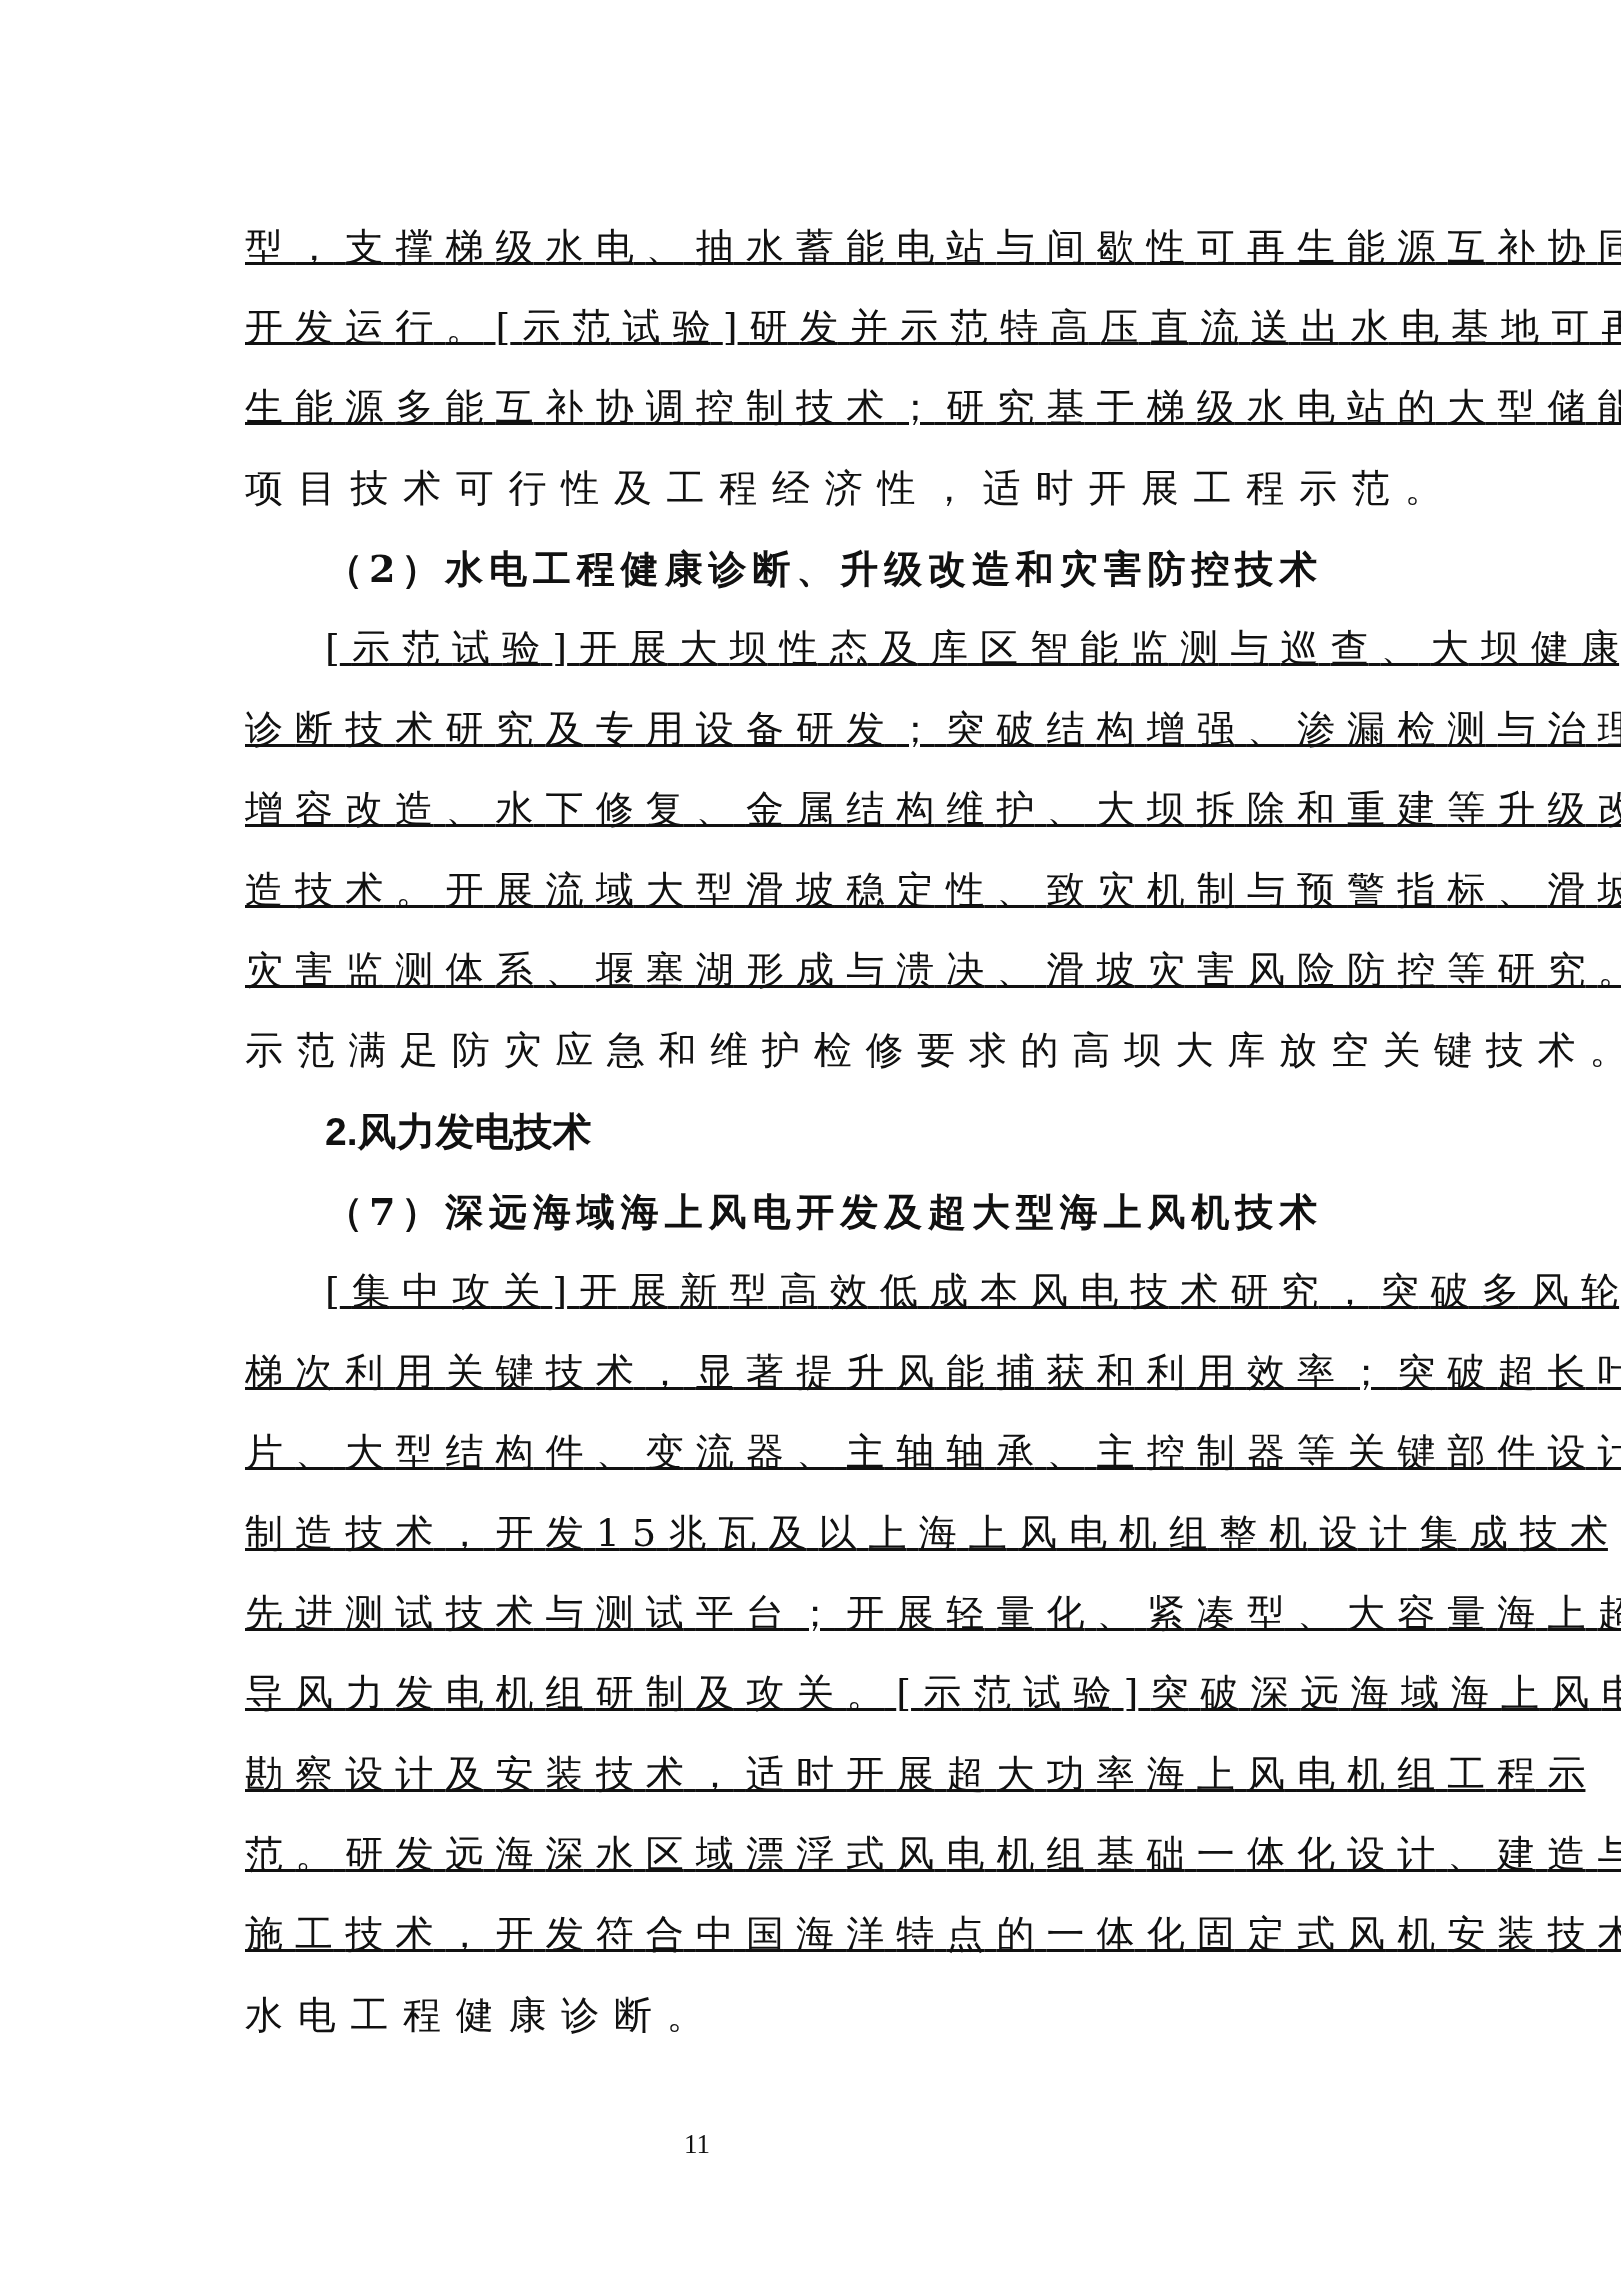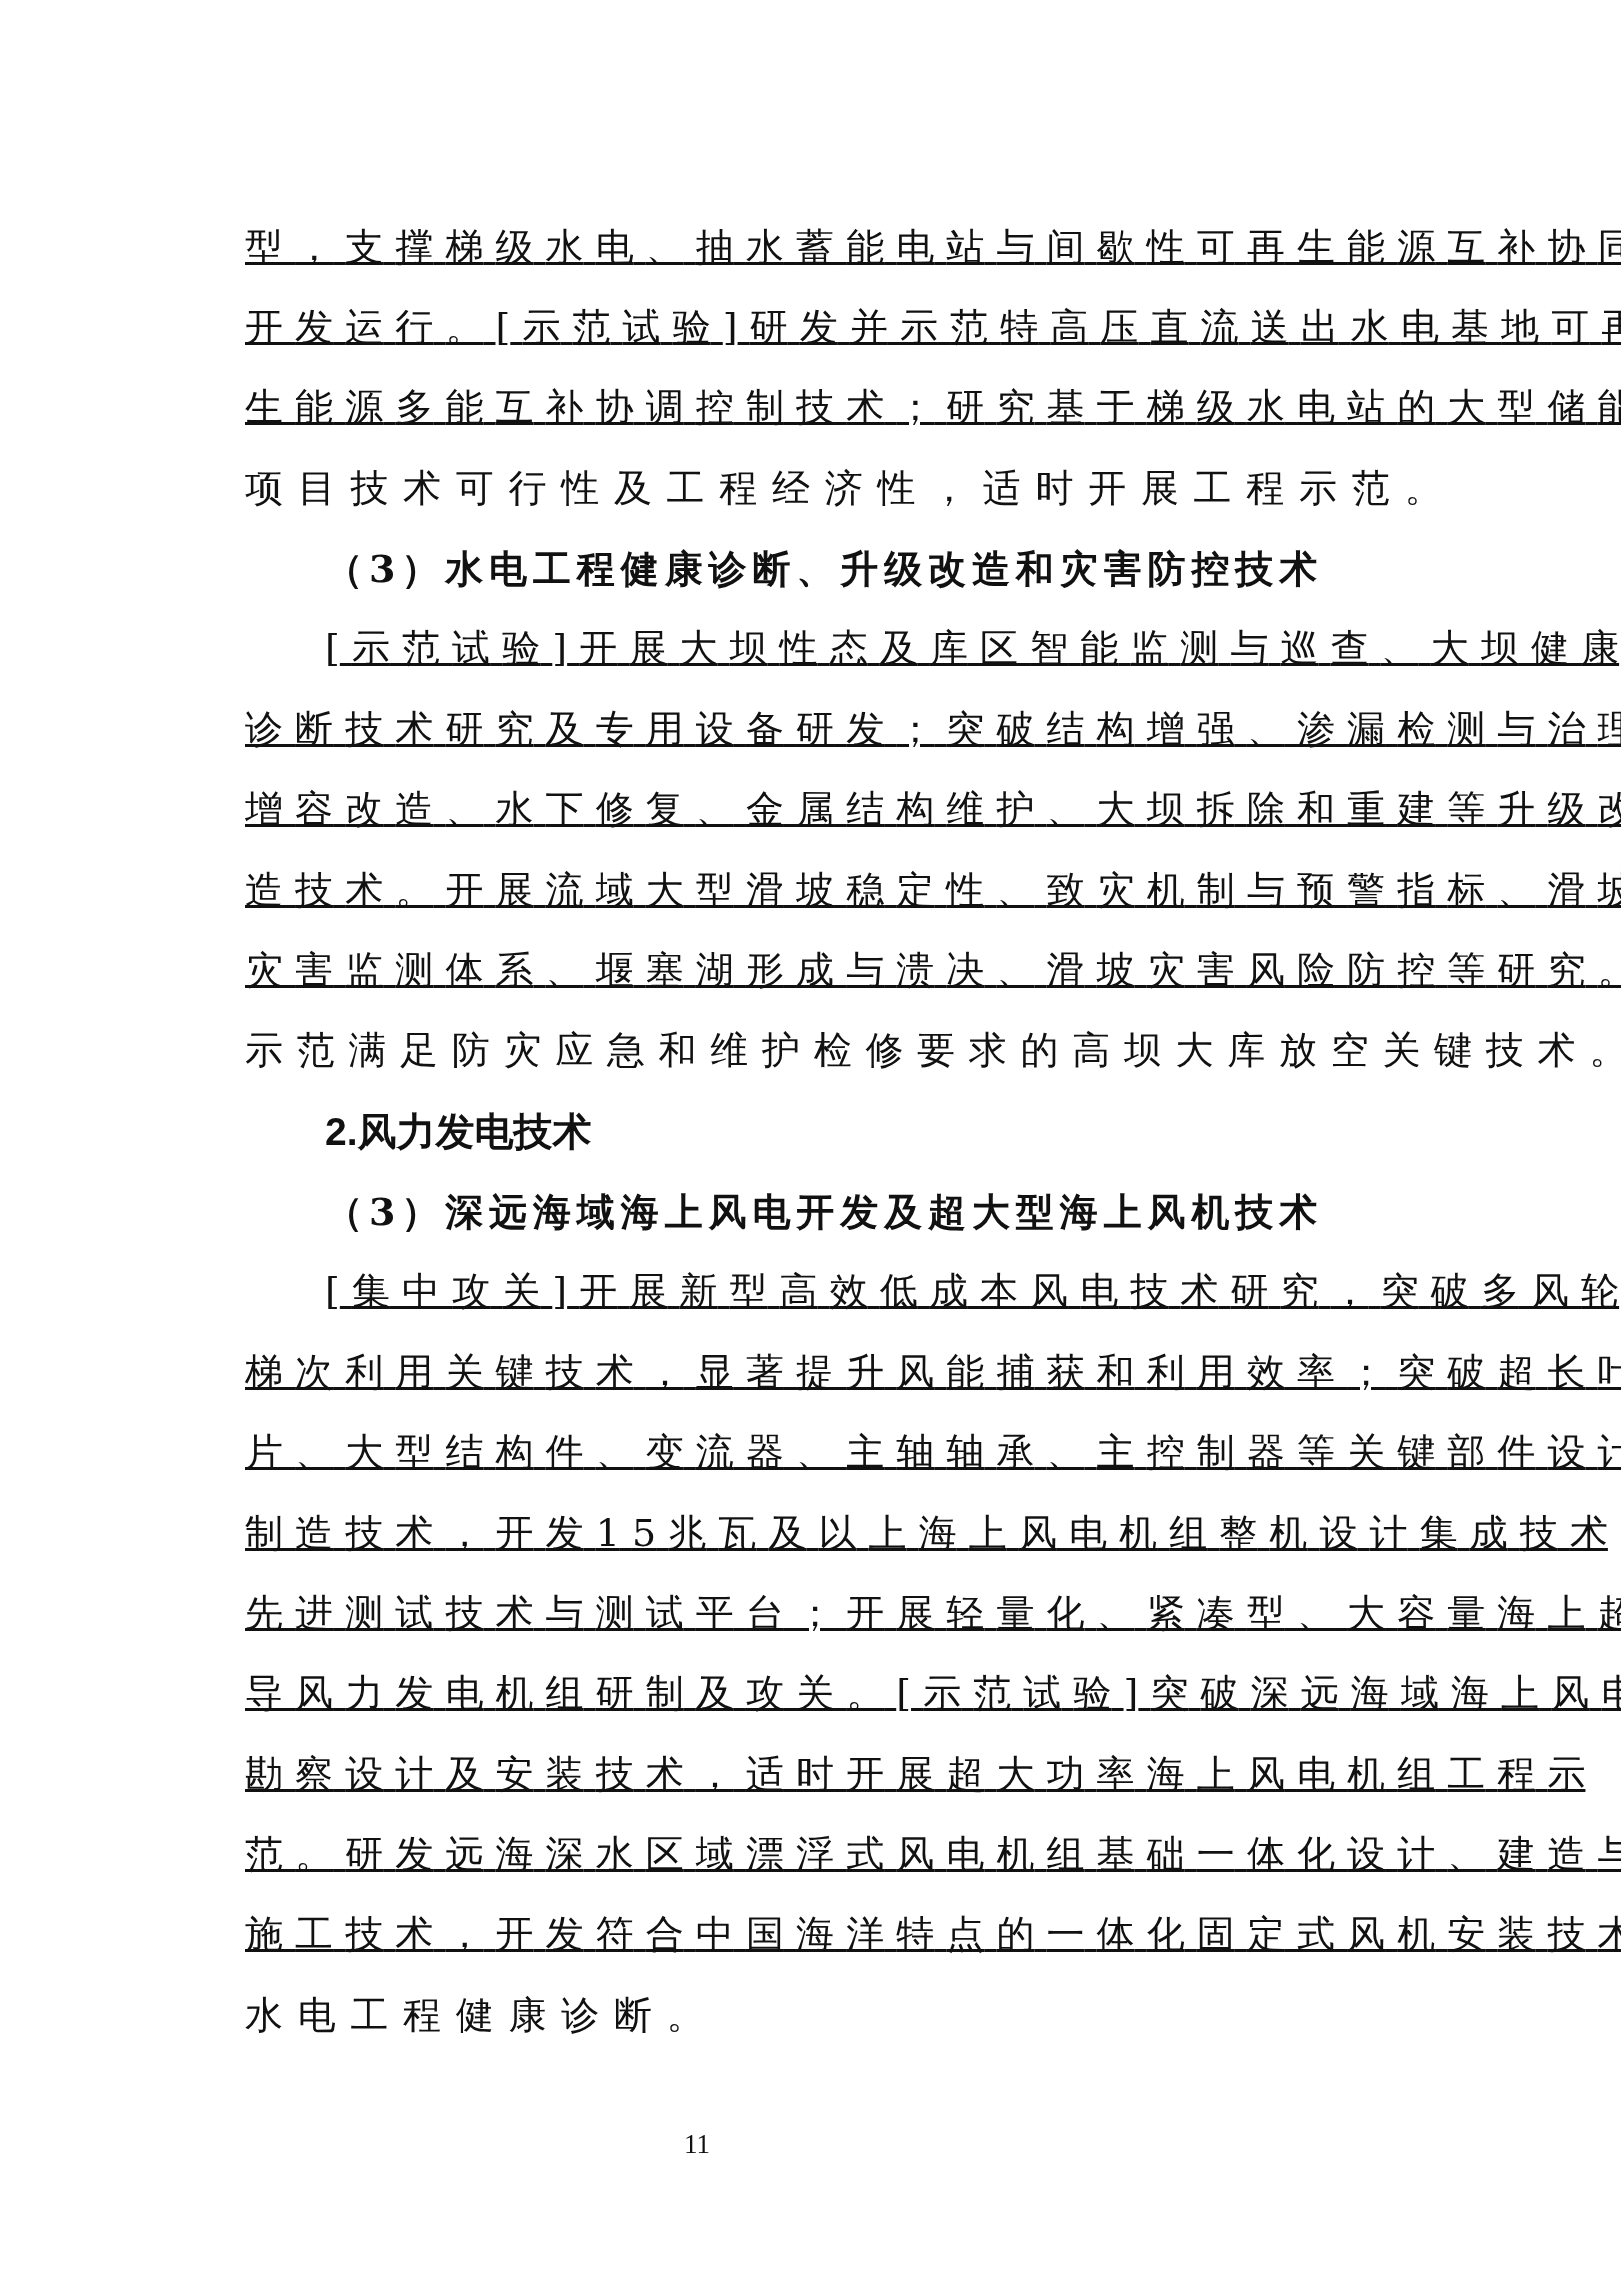--- a/index.html
+++ b/index.html
@@ -61,32 +61,32 @@
 </head>
 <body>
 
 <div class="page">
 
   <div class="line justify" style="top: 218px; word-spacing: 0px;"><span>型</span> <span>，</span> <span>支</span> <span>撑</span> <span>梯</span> <span>级</span> <span>水</span> <span>电</span> <span>、</span> <span>抽</span> <span>水</span> <span>蓄</span> <span>能</span> <span>电</span> <span>站</span> <span>与</span> <span>间</span> <span>歇</span> <span>性</span> <span>可</span> <span>再</span> <span>生</span> <span>能</span> <span>源</span> <span>互</span> <span>补</span> <span>协</span> <span>同</span> </div>
   <div class="line justify" style="top: 298px; word-spacing: 0px;"><span>开</span> <span>发</span> <span>运</span> <span>行</span> <span>。</span> <span>[</span> <span>示</span> <span>范</span> <span>试</span> <span>验</span> <span>]</span> <span>研</span> <span>发</span> <span>并</span> <span>示</span> <span>范</span> <span>特</span> <span>高</span> <span>压</span> <span>直</span> <span>流</span> <span>送</span> <span>出</span> <span>水</span> <span>电</span> <span>基</span> <span>地</span> <span>可</span> <span>再</span> </div>
   <div class="line justify" style="top: 378px; word-spacing: 0px;"><span>生</span> <span>能</span> <span>源</span> <span>多</span> <span>能</span> <span>互</span> <span>补</span> <span>协</span> <span>调</span> <span>控</span> <span>制</span> <span>技</span> <span>术</span> <span>；</span> <span>研</span> <span>究</span> <span>基</span> <span>于</span> <span>梯</span> <span>级</span> <span>水</span> <span>电</span> <span>站</span> <span>的</span> <span>大</span> <span>型</span> <span>储</span> <span>能</span> </div>
   <div class="line" style="top:459px; letter-spacing:14.7px">项目技术可行性及工程经济性，适时开展工程示范。</div>
 
-  <div class="line indent heading-sub" style="top:539px; letter-spacing:5.9px">（3）水电工程健康诊断、升级改造和灾害防控技术</div>
+  <div class="line indent heading-sub" style="top:539px; letter-spacing:5.9px">（2）水电工程健康诊断、升级改造和灾害防控技术</div>
 
   <div class="line indent justify" style="top: 619px; word-spacing: 0px;"><span>[</span> <span>示</span> <span>范</span> <span>试</span> <span>验</span> <span>]</span> <span>开</span> <span>展</span> <span>大</span> <span>坝</span> <span>性</span> <span>态</span> <span>及</span> <span>库</span> <span>区</span> <span>智</span> <span>能</span> <span>监</span> <span>测</span> <span>与</span> <span>巡</span> <span>查</span> <span>、</span> <span>大</span> <span>坝</span> <span>健</span> <span>康</span> </div>
   <div class="line justify" style="top: 700px; word-spacing: 0px;"><span>诊</span> <span>断</span> <span>技</span> <span>术</span> <span>研</span> <span>究</span> <span>及</span> <span>专</span> <span>用</span> <span>设</span> <span>备</span> <span>研</span> <span>发</span> <span>；</span> <span>突</span> <span>破</span> <span>结</span> <span>构</span> <span>增</span> <span>强</span> <span>、</span> <span>渗</span> <span>漏</span> <span>检</span> <span>测</span> <span>与</span> <span>治</span> <span>理</span>  </div>
   <div class="line justify" style="top: 780px; word-spacing: 0px;"><span>增</span> <span>容</span> <span>改</span> <span>造</span> <span>、</span> <span>水</span> <span>下</span> <span>修</span> <span>复</span> <span>、</span> <span>金</span> <span>属</span> <span>结</span> <span>构</span> <span>维</span> <span>护</span> <span>、</span> <span>大</span> <span>坝</span> <span>拆</span> <span>除</span> <span>和</span> <span>重</span> <span>建</span> <span>等</span> <span>升</span> <span>级</span> <span>改</span> </div>
   <div class="line justify" style="top: 861px; word-spacing: 0px;"><span>造</span> <span>技</span> <span>术</span> <span>。</span> <span>开</span> <span>展</span> <span>流</span> <span>域</span> <span>大</span> <span>型</span> <span>滑</span> <span>坡</span> <span>稳</span> <span>定</span> <span>性</span> <span>、</span> <span>致</span> <span>灾</span> <span>机</span> <span>制</span> <span>与</span> <span>预</span> <span>警</span> <span>指</span> <span>标</span> <span>、</span> <span>滑</span> <span>坡</span> </div>
   <div class="line justify" style="top: 941px; word-spacing: 0px;"><span>灾</span> <span>害</span> <span>监</span> <span>测</span> <span>体</span> <span>系</span> <span>、</span> <span>堰</span> <span>塞</span> <span>湖</span> <span>形</span> <span>成</span> <span>与</span> <span>溃</span> <span>决</span> <span>、</span> <span>滑</span> <span>坡</span> <span>灾</span> <span>害</span> <span>风</span> <span>险</span> <span>防</span> <span>控</span> <span>等</span> <span>研</span> <span>究</span> <span>。</span> </div>
   <div class="line" style="top:1021px; letter-spacing:13.7px">示范满足防灾应急和维护检修要求的高坝大库放空关键技术。</div>
 
   <div class="line indent heading-main" style="top:1102px">2.风力发电技术</div>
 
-  <div class="line indent heading-sub" style="top:1182px; letter-spacing:5.9px">（3）深远海域海上风电开发及超大型海上风机技术</div>
+  <div class="line indent heading-sub" style="top:1182px; letter-spacing:5.9px">（7）深远海域海上风电开发及超大型海上风机技术</div>
 
   <div class="line indent justify" style="top: 1262px; word-spacing: 0px;"><span>[</span> <span>集</span> <span>中</span> <span>攻</span> <span>关</span> <span>]</span> <span>开</span> <span>展</span> <span>新</span> <span>型</span> <span>高</span> <span>效</span> <span>低</span> <span>成</span> <span>本</span> <span>风</span> <span>电</span> <span>技</span> <span>术</span> <span>研</span> <span>究</span> <span>，</span> <span>突</span> <span>破</span> <span>多</span> <span>风</span> <span>轮</span> </div>
   <div class="line justify" style="top: 1343px; word-spacing: 0px;"><span>梯</span> <span>次</span> <span>利</span> <span>用</span> <span>关</span> <span>键</span> <span>技</span> <span>术</span> <span>，</span> <span>显</span> <span>著</span> <span>提</span> <span>升</span> <span>风</span> <span>能</span> <span>捕</span> <span>获</span> <span>和</span> <span>利</span> <span>用</span> <span>效</span> <span>率</span> <span>；</span> <span>突</span> <span>破</span> <span>超</span> <span>长</span> <span>叶</span> </div>
   <div class="line justify" style="top: 1423px; word-spacing: 0px;"><span>片</span> <span>、</span> <span>大</span> <span>型</span> <span>结</span> <span>构</span> <span>件</span> <span>、</span> <span>变</span> <span>流</span> <span>器</span> <span>、</span> <span>主</span> <span>轴</span> <span>轴</span> <span>承</span> <span>、</span> <span>主</span> <span>控</span> <span>制</span> <span>器</span> <span>等</span> <span>关</span> <span>键</span> <span>部</span> <span>件</span> <span>设</span> <span>计</span> </div>
   <div class="line justify" style="top: 1504px; word-spacing: 0px;"><span>制</span> <span>造</span> <span>技</span> <span>术</span> <span>，</span> <span>开</span> <span>发</span> <span> </span> <span>1</span> <span>5</span> <span> </span> <span>兆</span> <span>瓦</span> <span>及</span> <span>以</span> <span>上</span> <span>海</span> <span>上</span> <span>风</span> <span>电</span> <span>机</span> <span>组</span> <span>整</span> <span>机</span> <span>设</span> <span>计</span> <span>集</span> <span>成</span> <span>技</span> <span>术</span>  </div>
   <div class="line justify" style="top: 1584px; word-spacing: 0px;"><span>先</span> <span>进</span> <span>测</span> <span>试</span> <span>技</span> <span>术</span> <span>与</span> <span>测</span> <span>试</span> <span>平</span> <span>台</span> <span>；</span> <span>开</span> <span>展</span> <span>轻</span> <span>量</span> <span>化</span> <span>、</span> <span>紧</span> <span>凑</span> <span>型</span> <span>、</span> <span>大</span> <span>容</span> <span>量</span> <span>海</span> <span>上</span> <span>超</span> </div>
   <div class="line justify" style="top: 1664px; word-spacing: 0px;"><span>导</span> <span>风</span> <span>力</span> <span>发</span> <span>电</span> <span>机</span> <span>组</span> <span>研</span> <span>制</span> <span>及</span> <span>攻</span> <span>关</span> <span>。</span> <span>[</span> <span>示</span> <span>范</span> <span>试</span> <span>验</span> <span>]</span> <span>突</span> <span>破</span> <span>深</span> <span>远</span> <span>海</span> <span>域</span> <span>海</span> <span>上</span> <span>风</span> <span>电</span> </div>
   <div class="line justify" style="top: 1745px; word-spacing: 0px;"><span>勘</span> <span>察</span> <span>设</span> <span>计</span> <span>及</span> <span>安</span> <span>装</span> <span>技</span> <span>术</span> <span>，</span> <span>适</span> <span>时</span> <span>开</span> <span>展</span> <span>超</span> <span>大</span> <span>功</span> <span>率</span> <span>海</span> <span>上</span> <span>风</span> <span>电</span> <span>机</span> <span>组</span> <span>工</span> <span>程</span> <span>示</span> </div>
   <div class="line justify" style="top: 1825px; word-spacing: 0px;"><span>范</span> <span>。</span> <span>研</span> <span>发</span> <span>远</span> <span>海</span> <span>深</span> <span>水</span> <span>区</span> <span>域</span> <span>漂</span> <span>浮</span> <span>式</span> <span>风</span> <span>电</span> <span>机</span> <span>组</span> <span>基</span> <span>础</span> <span>一</span> <span>体</span> <span>化</span> <span>设</span> <span>计</span> <span>、</span> <span>建</span> <span>造</span> <span>与</span> </div>
   <div class="line justify" style="top: 1905px; word-spacing: 0px;"><span>施</span> <span>工</span> <span>技</span> <span>术</span> <span>，</span> <span>开</span> <span>发</span> <span>符</span> <span>合</span> <span>中</span> <span>国</span> <span>海</span> <span>洋</span> <span>特</span> <span>点</span> <span>的</span> <span>一</span> <span>体</span> <span>化</span> <span>固</span> <span>定</span> <span>式</span> <span>风</span> <span>机</span> <span>安</span> <span>装</span> <span>技</span> <span>术</span> </div>

